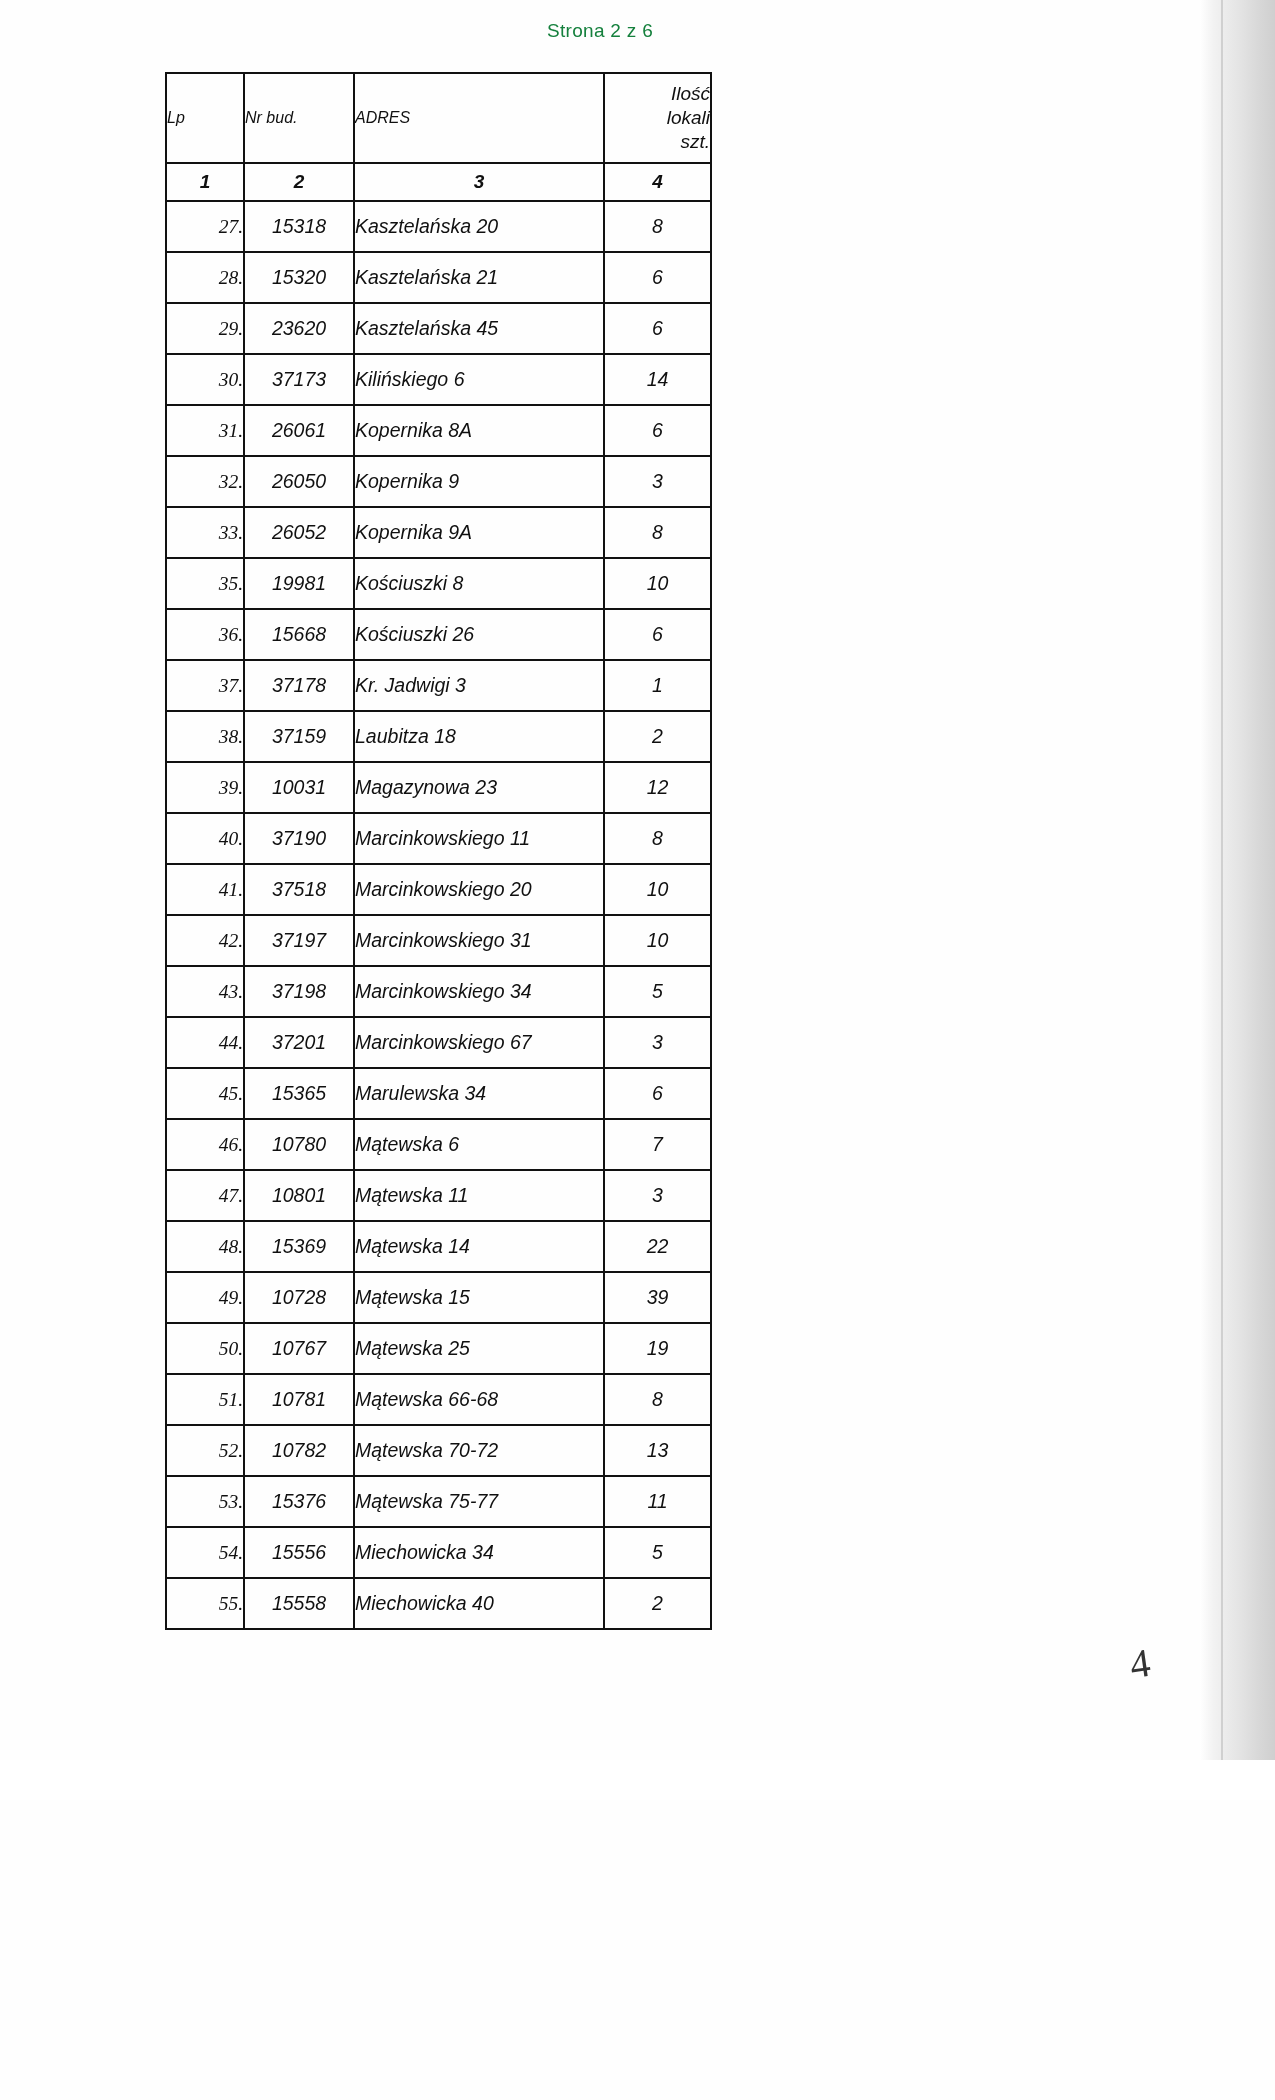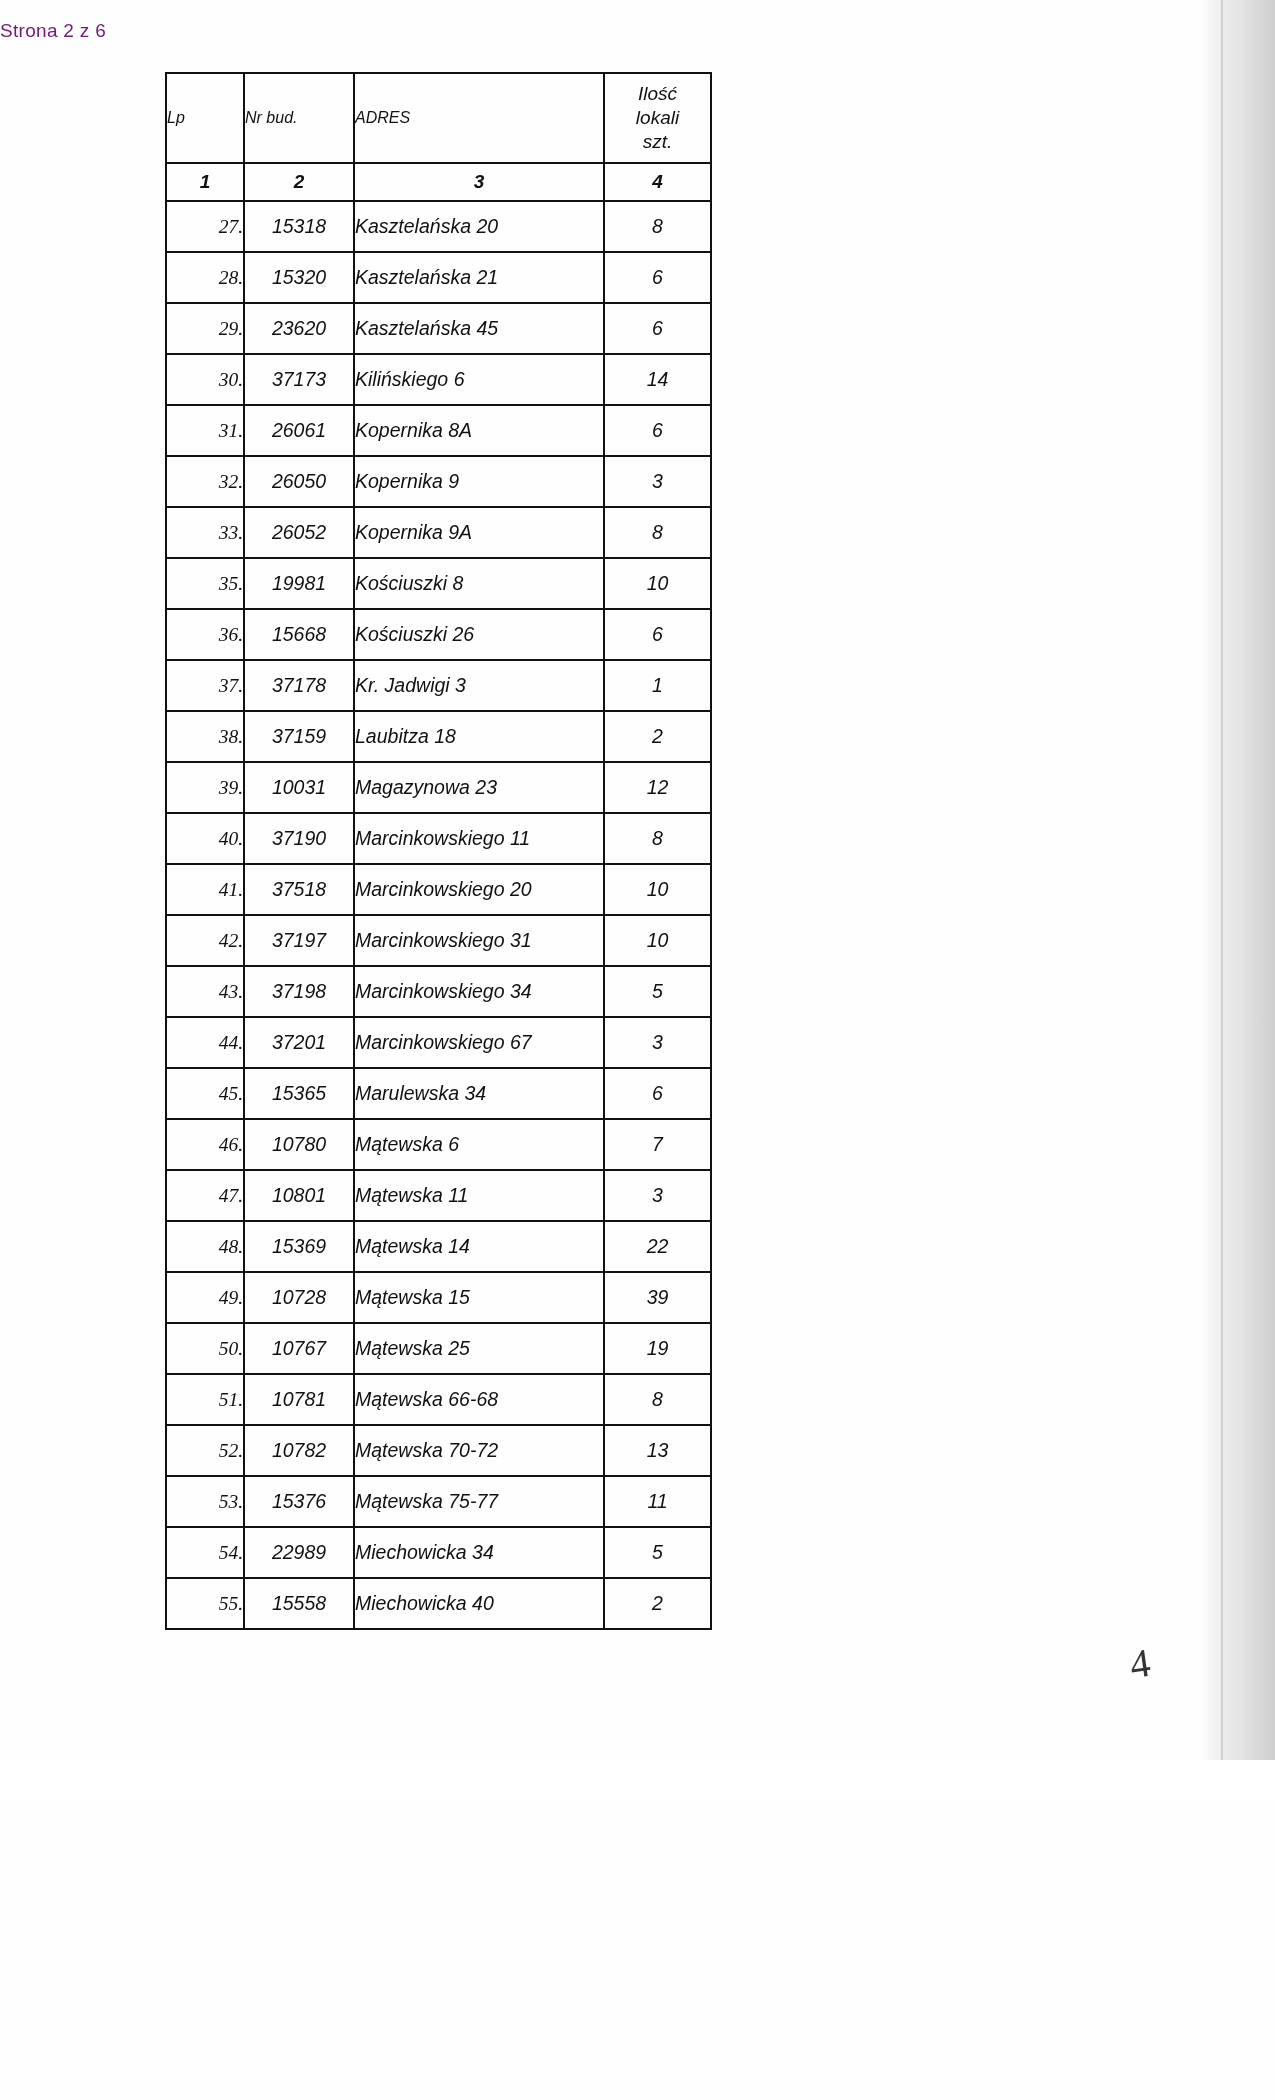--- a/index.html
+++ b/index.html
@@ -47,23 +47,24 @@
     top: 1760px;
     height: 40px;
     background: linear-gradient(to bottom, #ffffff, #ffffff);
   }
 
   .page-header {
     position: absolute;
     top: 20px;
     left: 0;
     width: 1200px;
+    text-align: center;
     font-size: 19px;
     letter-spacing: 0.3px;
-    color: #701a75;
+    color: #15803d;
   }
 
   .table-wrap {
     position: absolute;
     left: 165px;
     top: 72px;
     width: 545px;
   }
 
   table.reg {
@@ -88,21 +89,21 @@
 
   thead th {
     font-weight: normal;
     font-style: italic;
     height: 88px;
     font-size: 16px;
     text-align: left;
   }
   th.h-ilosc {
     line-height: 1.28;
-    text-align: center;
+    text-align: right;
     padding-left: 18px;
     font-size: 19px;
     margin-left: 28px;
   }
   tr.numrow td {
     height: 36px;
     text-align: center;
     font-weight: bold;
     font-style: italic;
     font-size: 19px;
@@ -328,21 +329,21 @@
             <td class="ilosc">13</td>
           </tr>
           <tr>
             <td class="lp">53.</td>
             <td class="nr">15376</td>
             <td class="adres">Mątewska 75-77</td>
             <td class="ilosc">11</td>
           </tr>
           <tr>
             <td class="lp">54.</td>
-            <td class="nr">22989</td>
+            <td class="nr">15556</td>
             <td class="adres">Miechowicka 34</td>
             <td class="ilosc">5</td>
           </tr>
           <tr>
             <td class="lp">55.</td>
             <td class="nr">15558</td>
             <td class="adres">Miechowicka 40</td>
             <td class="ilosc">2</td>
           </tr>
         </tbody>

